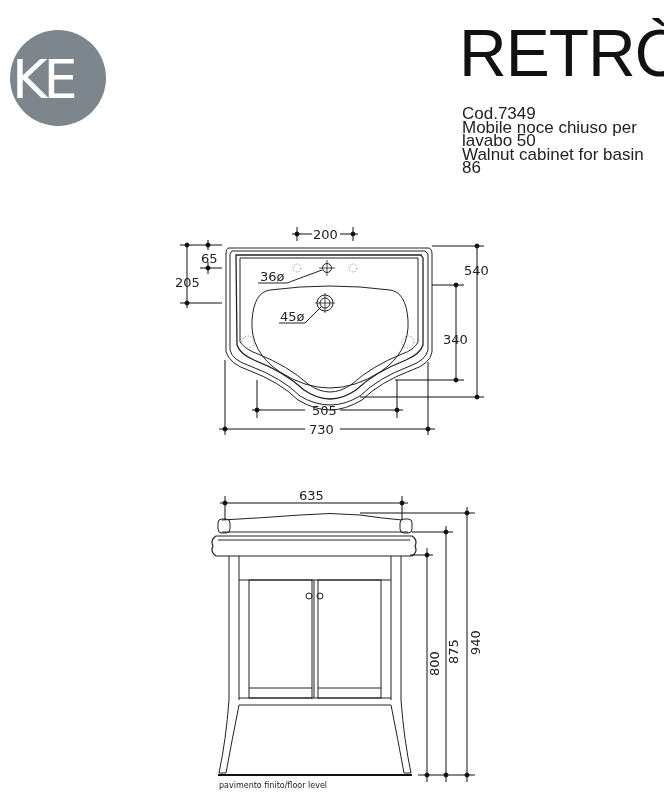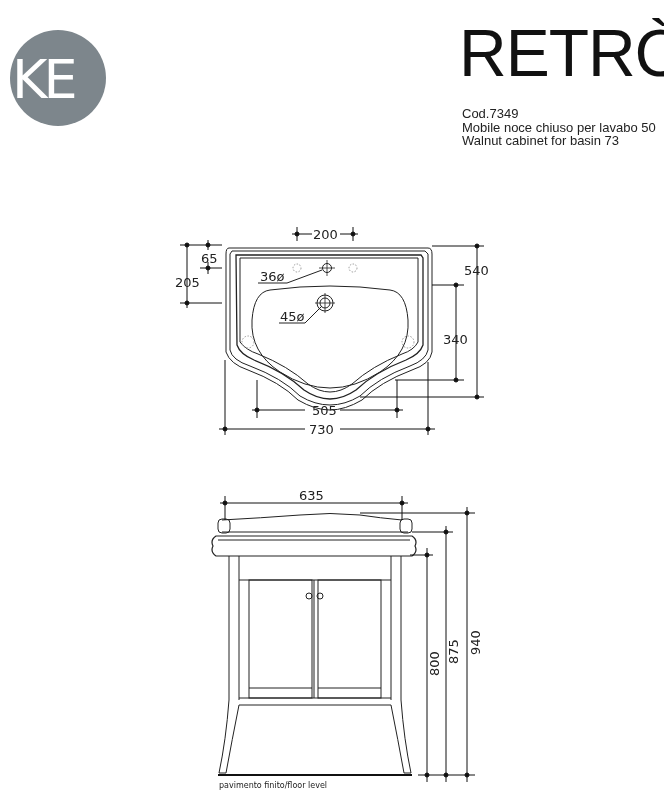--- a/index.html
+++ b/index.html
@@ -1,35 +1,35 @@
 <!DOCTYPE html>
 <html><head>
 <meta charset="utf-8">
 <style>
   html, body { margin:0; padding:0; background:#ffffff; }
   body { width:664px; height:800px; position:relative; overflow:hidden; font-family:"Liberation Sans", sans-serif; }
   .logo { position:absolute; left:10px; top:30px; width:96px; height:96px; border-radius:50%; background:#7d868c; }
   .logo-text { position:absolute; left:12px; top:53px; font-size:54px; letter-spacing:-4px; color:#ffffff; font-family:"DejaVu Sans", sans-serif; font-weight:400; line-height:1; }
   .brand-title { position:absolute; left:459px; top:20px; font-size:66px; color:#111; font-family:"Liberation Sans", sans-serif; line-height:1; letter-spacing:-1px; }
-  .info { position:absolute; left:462px; top:107px; font-size:13px; color:#222; line-height:13.5px; }
+  .info { position:absolute; left:462px; top:107px; font-size:17px; color:#222; line-height:13.5px; }
   svg.drawing { position:absolute; left:0; top:0; }
   .dim { font-family:"DejaVu Sans", sans-serif; font-size:13px; fill:#222; }
   .small { font-family:"DejaVu Sans", sans-serif; font-size:8px; fill:#222; }
 </style>
 </head>
 <body>
 
 <div class="logo"></div>
 <div class="logo-text">KE</div>
 
 <div class="brand-title">RETRÒ</div>
 <div class="info">
   <div>Cod.7349</div>
   <div>Mobile noce chiuso per lavabo 50</div>
-  <div>Walnut cabinet for basin 73</div>
+  <div>Walnut cabinet for basin 86</div>
 </div>
 
 <svg class="drawing" width="664" height="800" viewBox="0 0 664 800">
   <defs>
     <marker id="dot" viewBox="0 0 6 6" refX="3" refY="3" markerWidth="5" markerHeight="5">
       <circle cx="3" cy="3" r="2.5" fill="#111"></circle>
     </marker>
   </defs>
 
   <g stroke="#222" fill="none" stroke-width="1">

